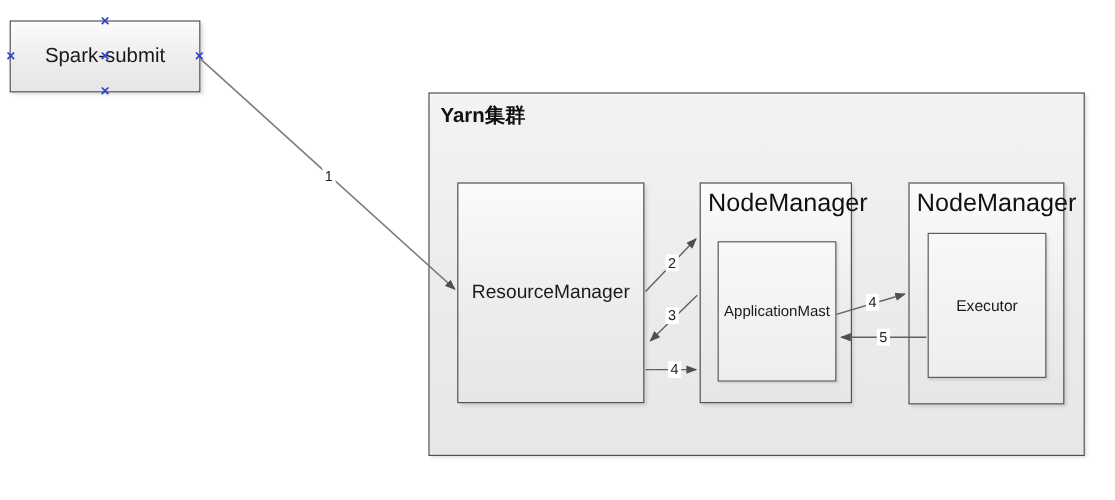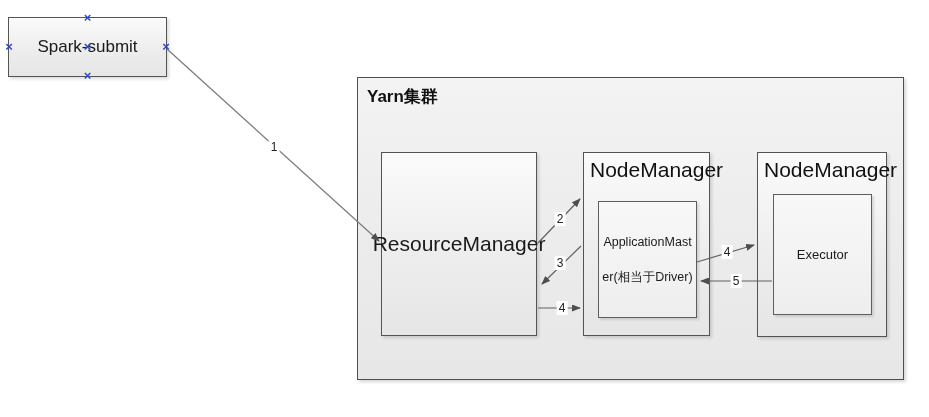--- a/index.html
+++ b/index.html
@@ -22,21 +22,21 @@
     border:1.5px solid #4f4f4f;
     background:linear-gradient(180deg,#f3f3f3 0%,#ebebeb 60%,#e7e7e7 100%);
     box-shadow:2px 2px 3px rgba(0,0,0,0.16);
     z-index:1;
   }
   .container-title {
     position:absolute; top:7px; left:9px;
     font-size:17px; color:#111;font-weight:bold;
   }
   .node-spark  { left:8px;  top:17px;  width:159px; height:60px; font-size:17px; z-index:2; }
-  .node-rm     { left:381px; top:152px; width:156px; height:184px; font-size:21px; z-index:2; }
+  .node-rm     { left:381px; top:152px; width:156px; height:184px; font-size:16px; z-index:2; }
   .node-nm1    { left:583px; top:152px; width:127px; height:184px; z-index:2; }
   .node-nm2    { left:757px; top:152px; width:130px; height:185px; z-index:2; }
   .nm-title {
     position:absolute; top:5px; left:6px; font-size:21px; color:#111;
   }
   .inner-box {
     position:absolute;
     border:1px solid #5e5e5e;
     background:linear-gradient(180deg,#f8f8f8 0%,#eeeeee 100%);
     box-shadow:1.5px 1.5px 2px rgba(0,0,0,0.12);
@@ -87,21 +87,20 @@
   <div class="node node-rm">
     <span>ResourceManager</span>
   </div>
 
   <div class="node node-nm1">
     <span class="nm-title">NodeManager</span>
   </div>
 
   <div class="inner-box node-am">
     <span>ApplicationMast</span>
-    <span>er(相当于Driver)</span>
   </div>
 
   <div class="node node-nm2">
     <span class="nm-title">NodeManager</span>
   </div>
 
   <div class="inner-box node-ex">
     <span>Executor</span>
   </div>
 

